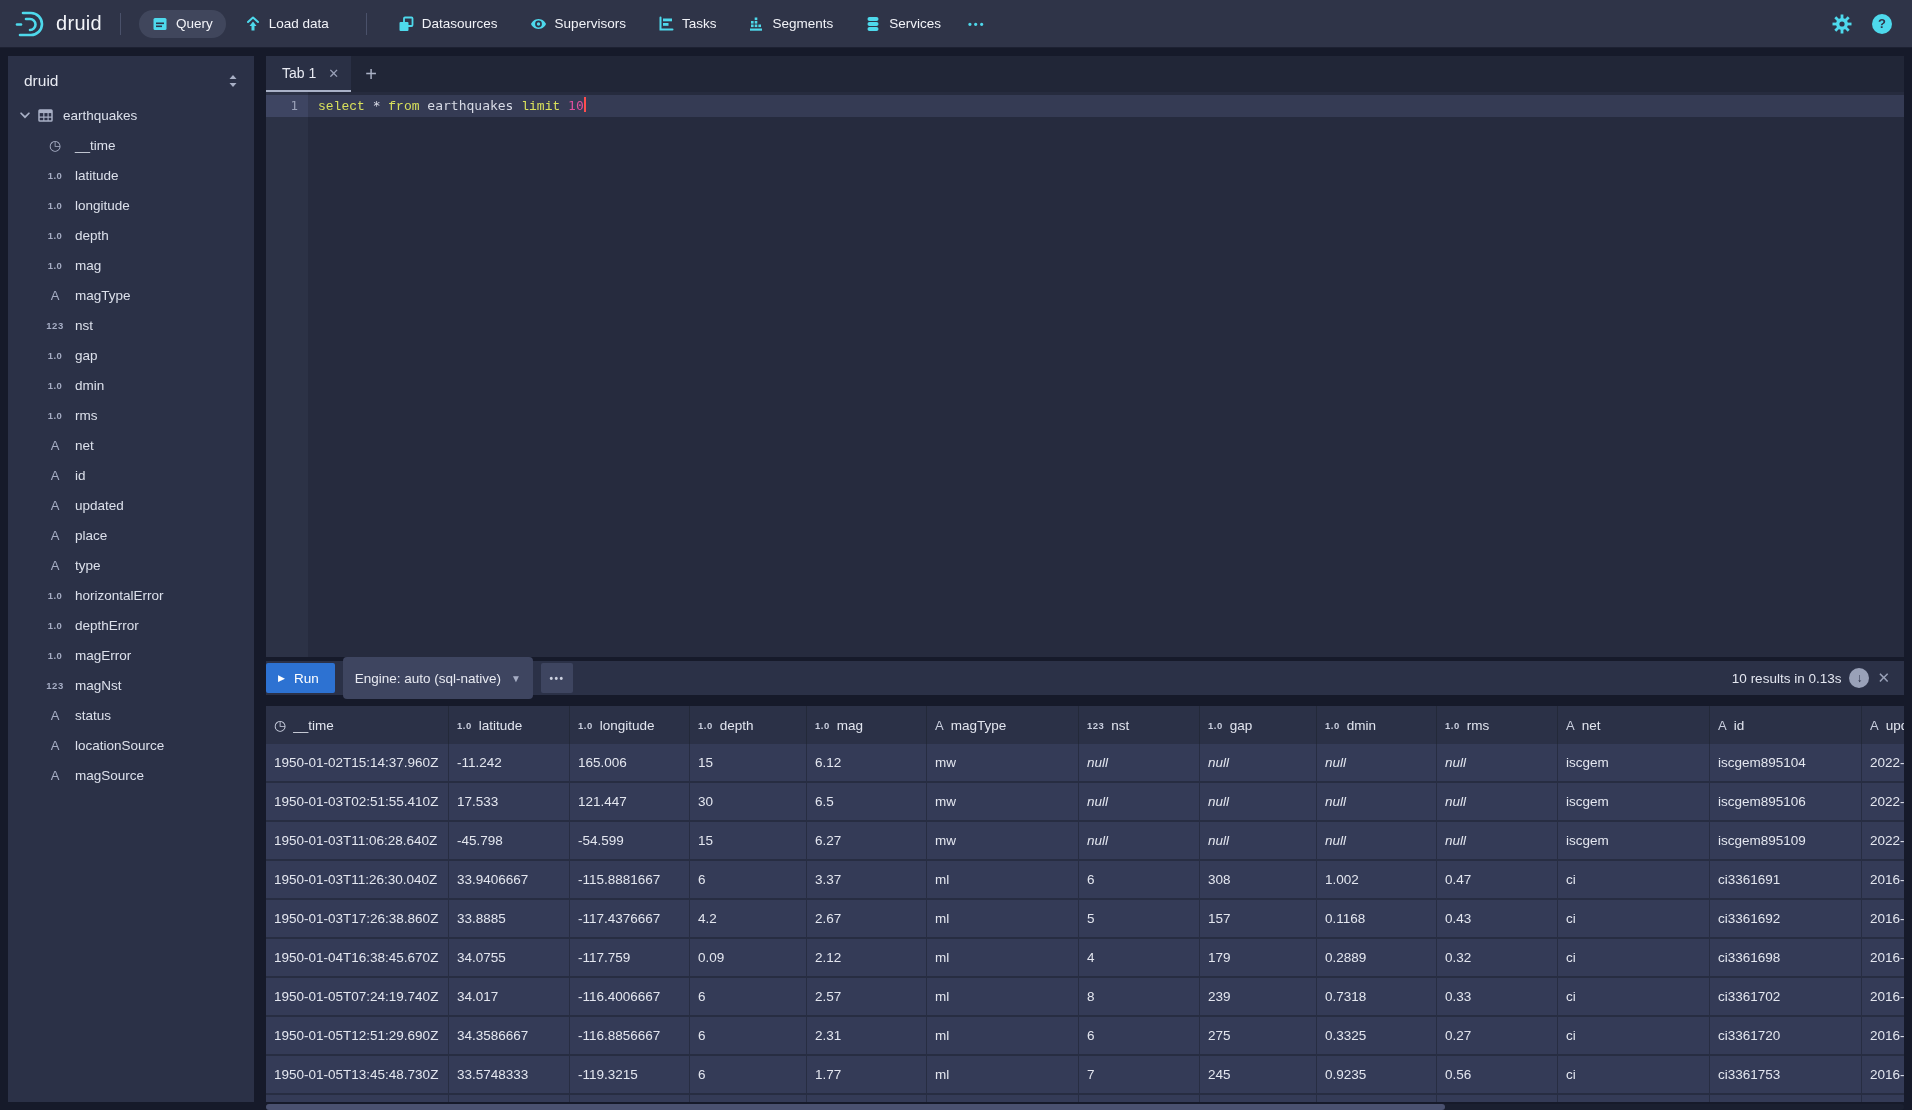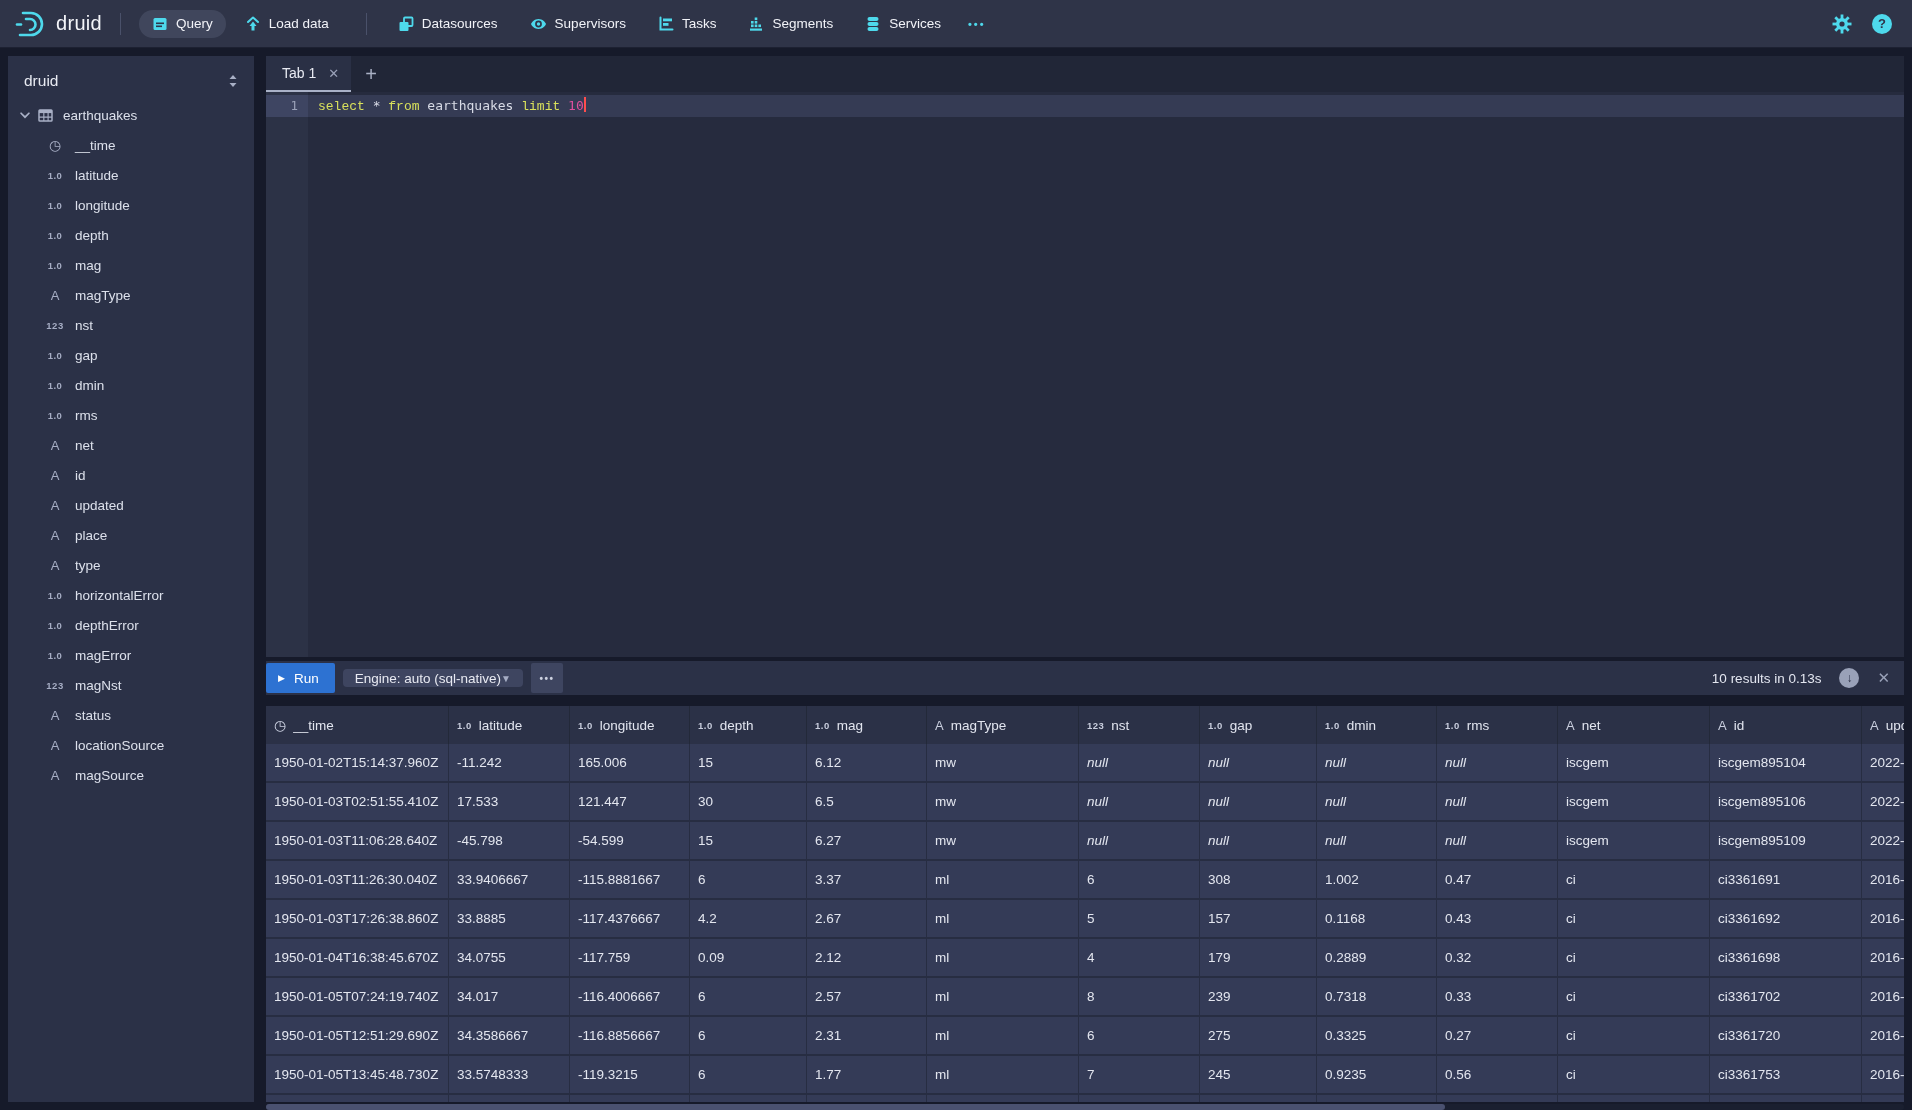--- a/index.html
+++ b/index.html
@@ -80,30 +80,30 @@
   
   .runbar { position:absolute; left:0; top:605px; width:100%; height:34px; background:#2b3147;
     display:flex; align-items:center; }
   .run-btn {
     height:30px; margin:0 8px 0 0; padding:0 16px 0 12px; border-radius:2px;
     background:#2d72d2; color:#fff; font-size:13.5px;
     display:flex; align-items:center; gap:9px; cursor:pointer;
   }
   .run-play { font-size:9px; }
   .engine-btn {
-    height:18px; padding:0 12px; border-radius:4px; background:#3e4560;
-    display:flex; align-items:center; font-size:13.5px; color:#e8eaf2; cursor:pointer; margin-right:8px;
+    height:42px; padding:0 12px; border-radius:4px; background:#3e4560;
+    display:flex; align-items:center; gap:10px; font-size:13.5px; color:#e8eaf2; cursor:pointer; margin-right:8px;
   }
   .engine-caret { color:#a6adc4; font-size:10px; }
   .more-btn {
     height:30px; width:32px; border-radius:2px; background:#3e4560;
     display:flex; align-items:center; justify-content:center;
     color:#cdd2e0; font-size:10px; letter-spacing:1.5px; font-weight:bold; cursor:pointer;
   }
-  .run-meta { margin-left:auto; display:flex; align-items:center; gap:18px; padding-right:14px; }
+  .run-meta { margin-left:auto; display:flex; align-items:center; gap:8px; padding-right:14px; }
   .results-count { font-size:13.5px; color:#e3e6f0; }
   .dl-btn { width:20px; height:20px; border-radius:50%; background:#99a1b8; color:#2b3147;
     font-size:12px; font-weight:bold; text-align:center; line-height:20px; cursor:pointer; }
   .close-x { color:#99a1b8; font-size:15px; cursor:pointer; }
   
   .rtable { position:absolute; left:0; top:650px; width:100%; height:396px; overflow:hidden; background:#333a55; }
   .thead { display:flex; height:38px; background:#2b3147; }
   .thead > div {
     display:flex; align-items:center; padding-left:8px;
     border-right:1px solid #232939; overflow:hidden; white-space:nowrap; cursor:pointer; flex:0 0 auto;

